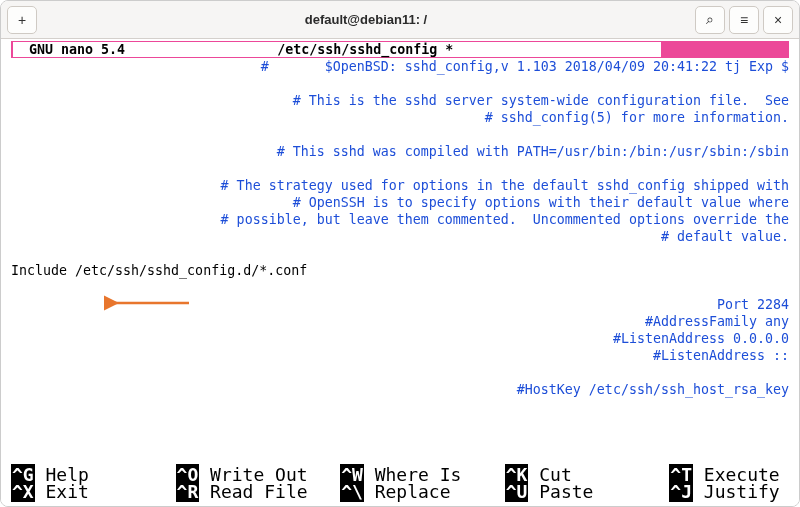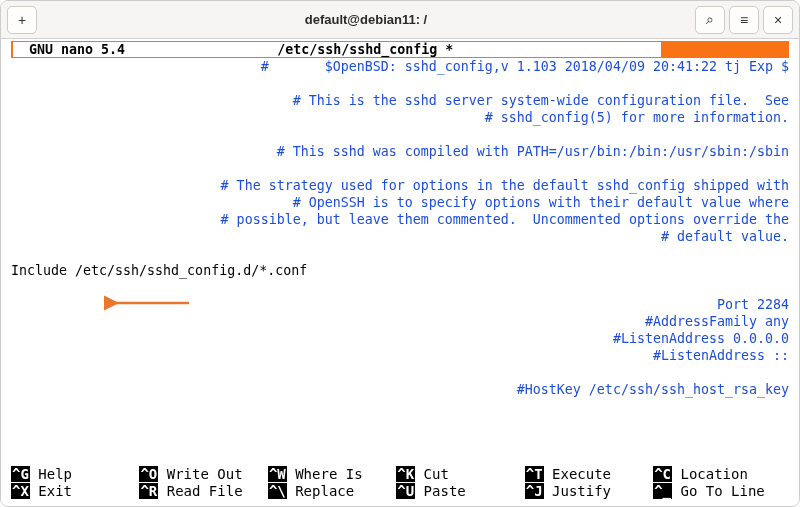--- a/index.html
+++ b/index.html
@@ -46,40 +46,40 @@
     flex: 1;
     background: #ffffff;
     padding: 2px 10px 2px 10px;
     font-family: "DejaVu Sans Mono","Menlo","Consolas",monospace;
     font-size: 13.3px;
     line-height: 17px;
     position: relative;
     overflow: hidden;
   }
   .nano-header {
-    background: #f97316;
+    background: #ec4899;
     color: #fff;
     white-space: pre;
     padding: 0 2px;
     font-weight: bold;
   }
   .nano-header .rev { background:#fff; color:#000; }
   .content {
     color: #000;
     white-space: pre;
   }
   .cyan { color: #1d4ed8; text-align: right; }
   .nano-footer {
     position: absolute;
     bottom: 6px;
     left: 10px;
     right: 10px;
     white-space: pre;
     font-family: inherit;
-    font-size: 14px;
+    font-size: 18px;
     line-height: 17px;
   }
   .k { background:#000; color:#fff; padding:0 1px; font-weight:bold;}
   .arrow {
     position: absolute;
     left: 103px;
     top: 254px;
     pointer-events: none;
   }
 </style>

